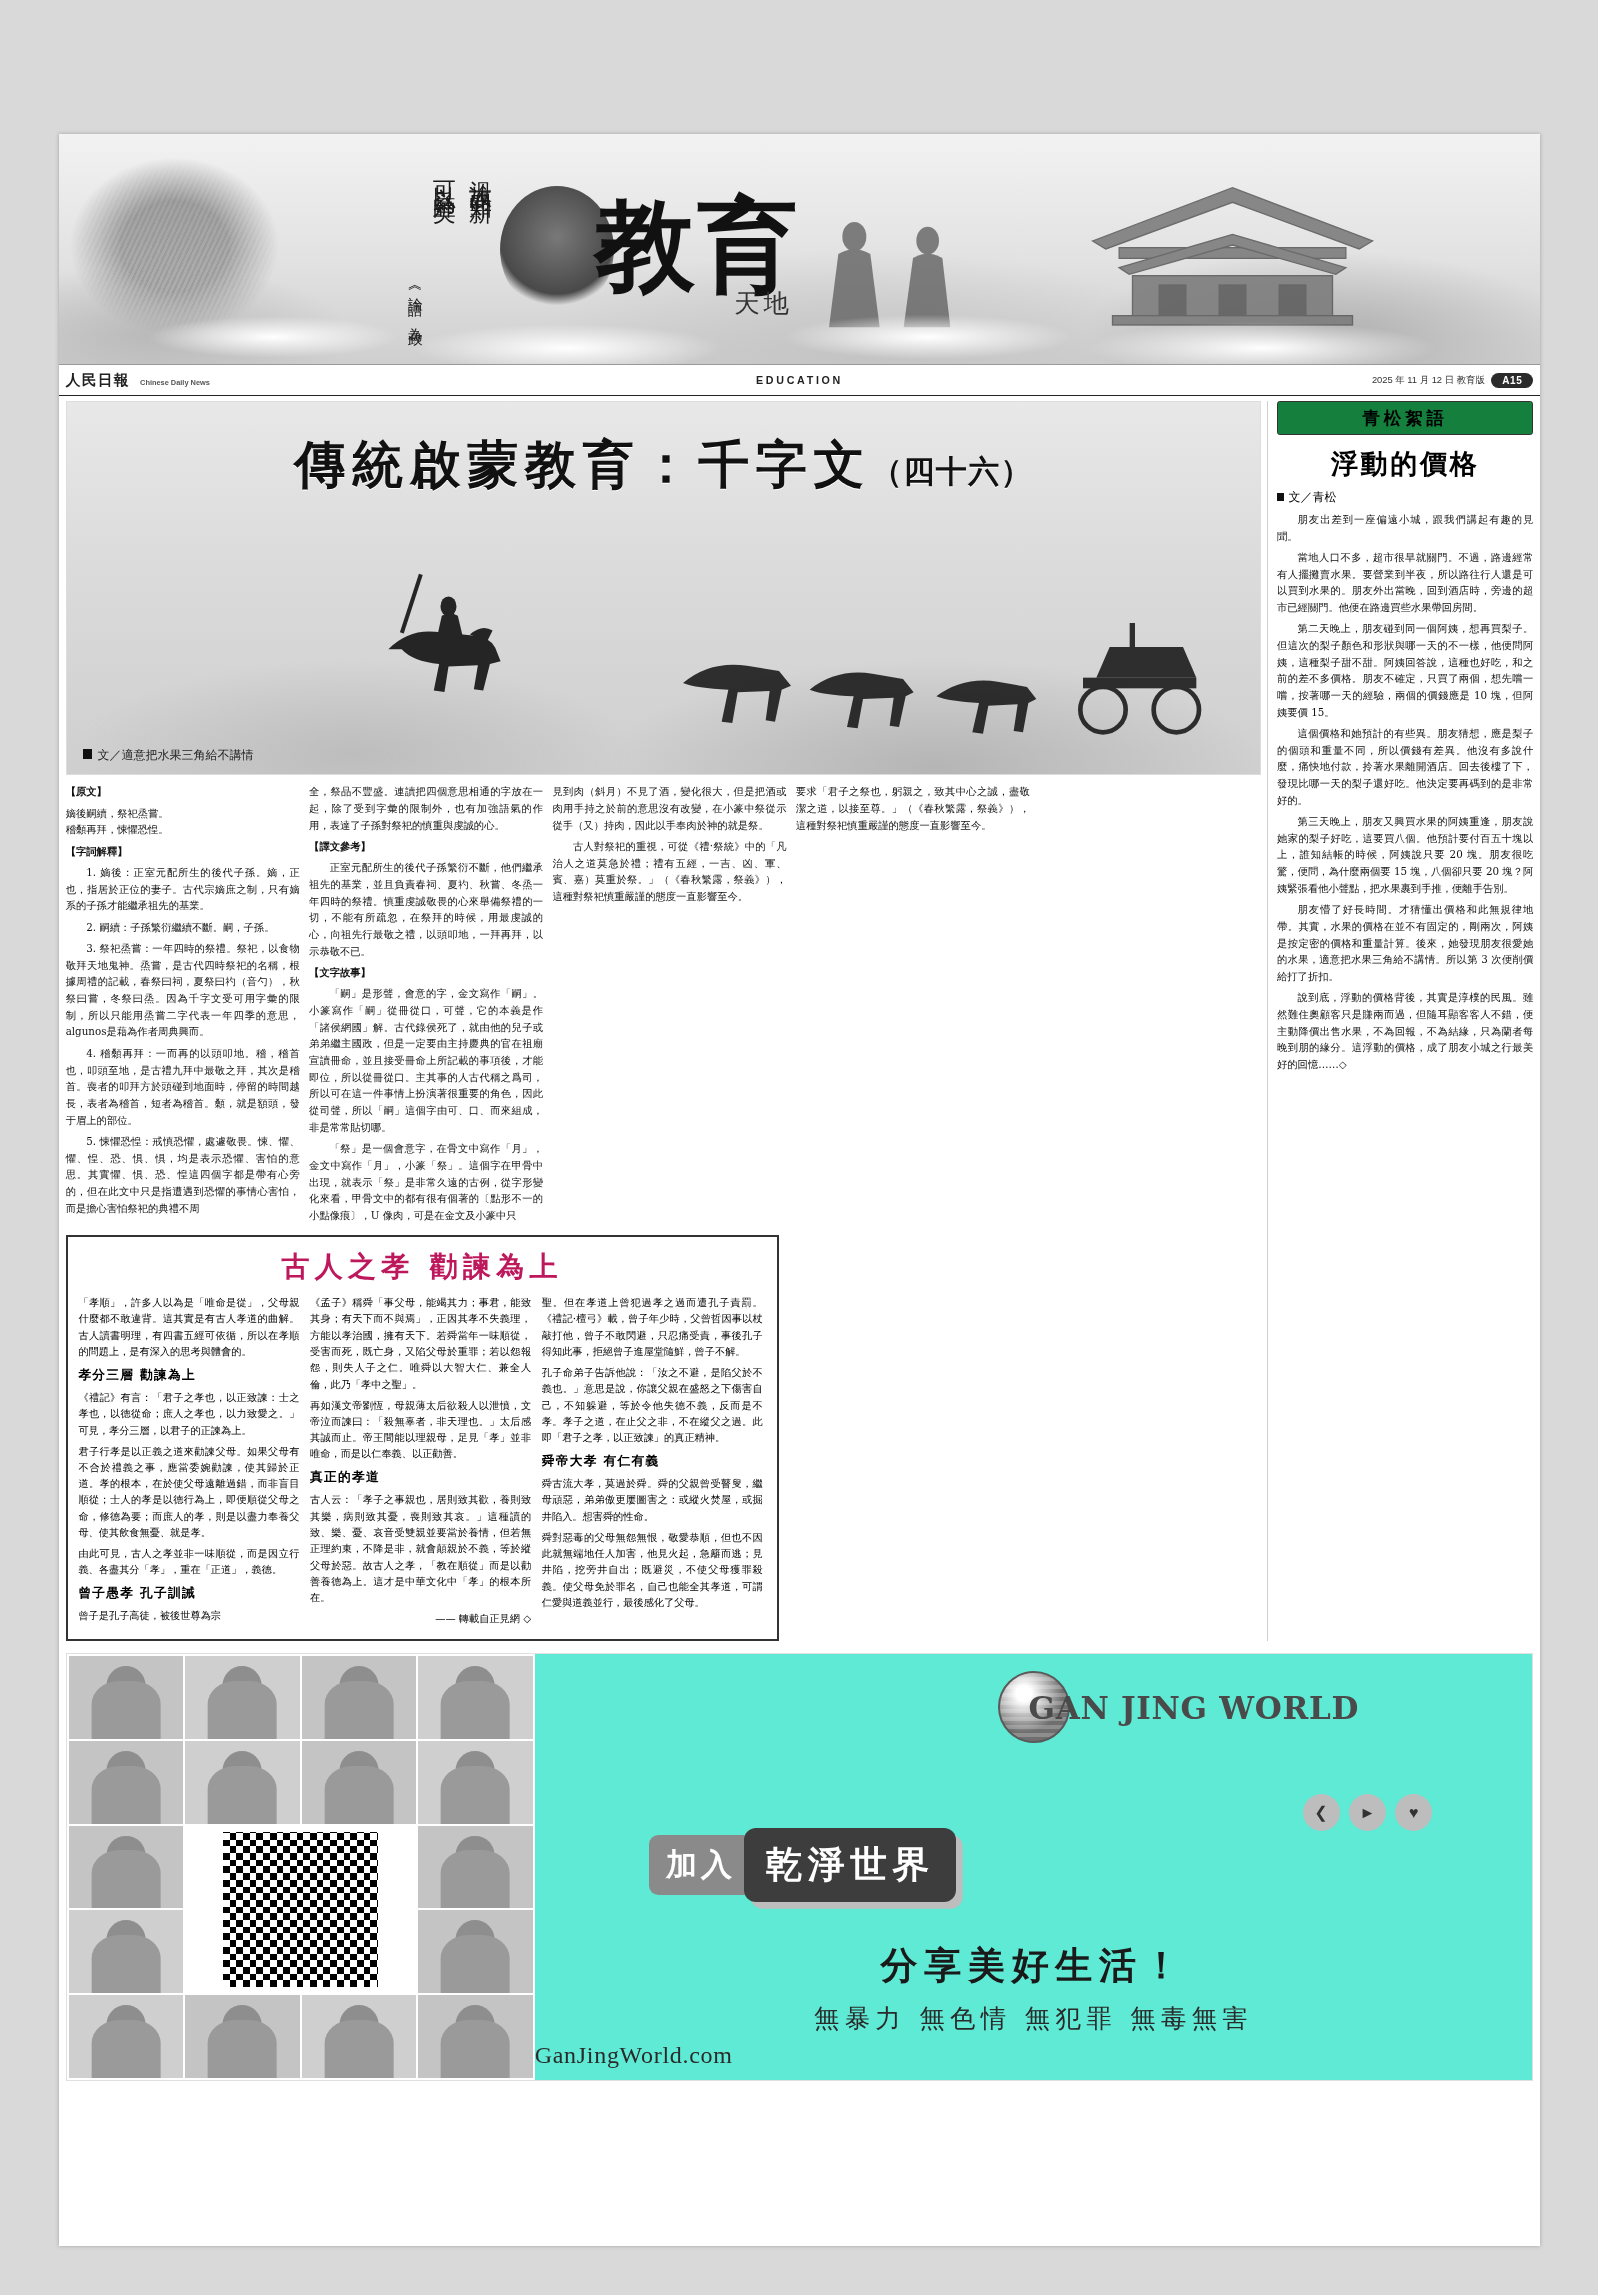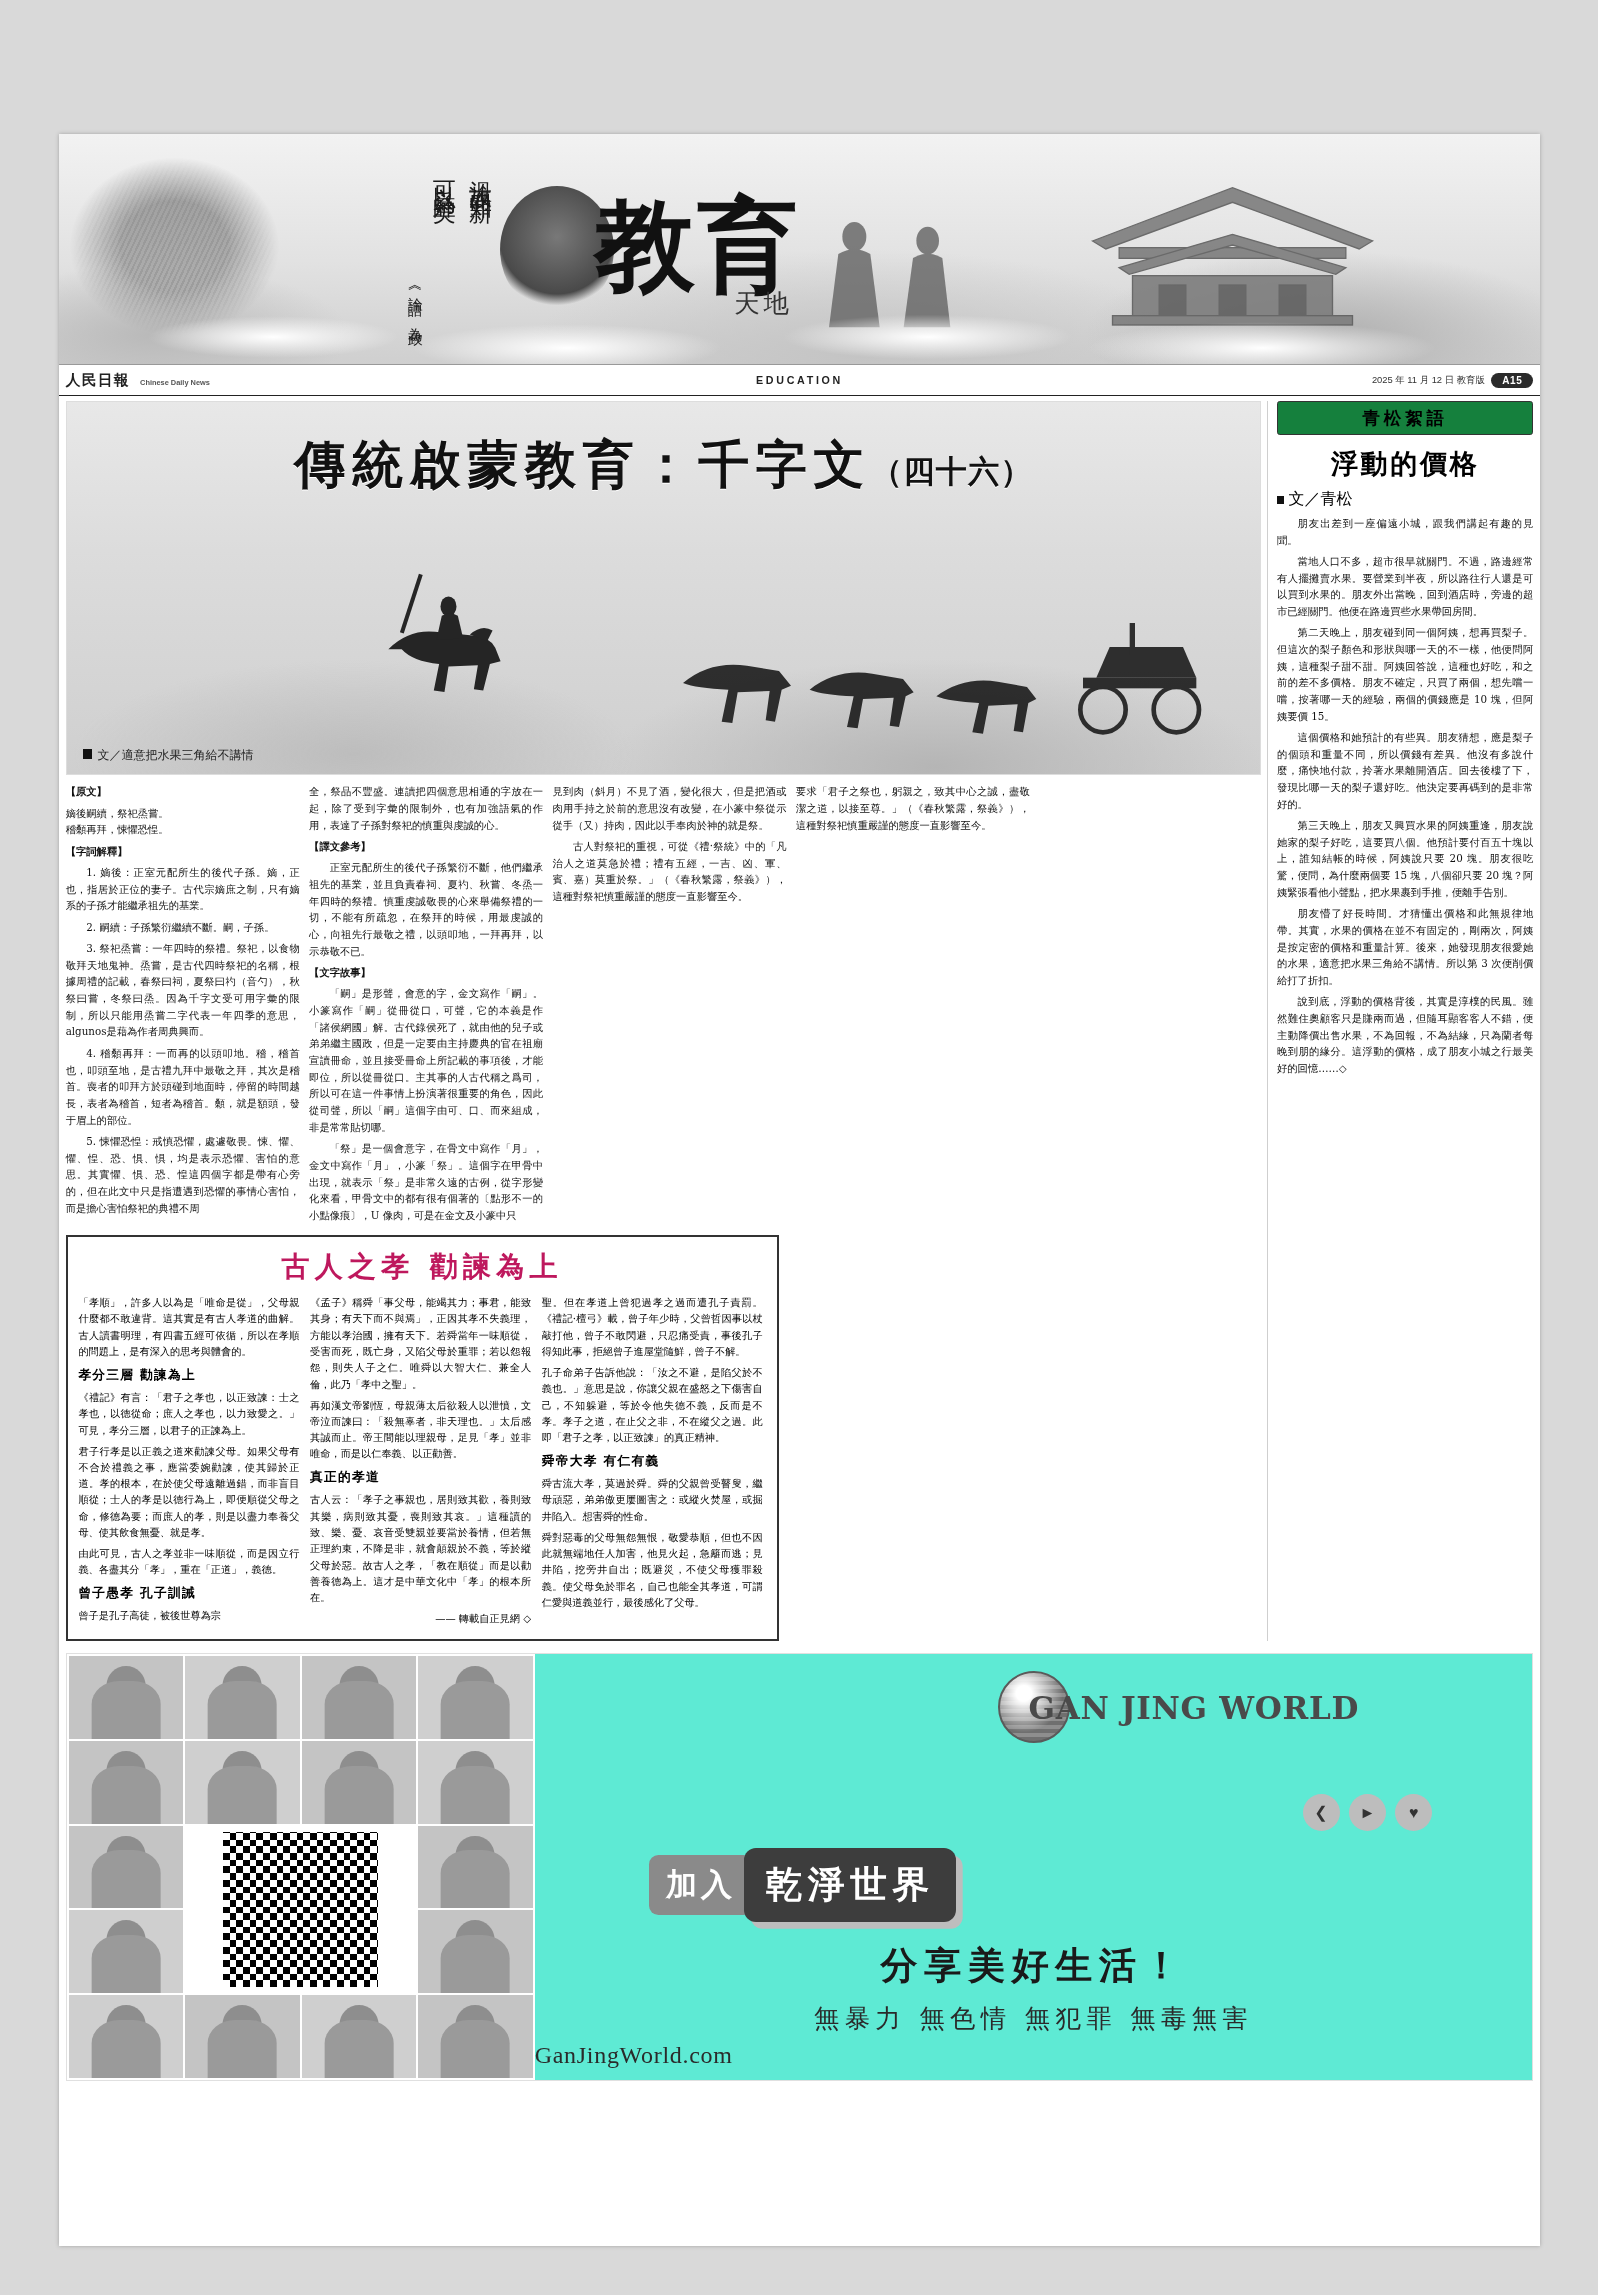--- a/index.html
+++ b/index.html
@@ -175,21 +175,21 @@
   
   .side-head{
     border:1.3px solid #333;border-radius:2.7px;text-align:center;padding:4px 0;
     font-family:"DejaVu Serif",serif;font-size:17.4px;letter-spacing:4px;font-weight:700;
     background:#15803d;
   }
   .side-title{
     text-align:center;font-family:"DejaVu Serif",serif;font-size:27px;font-weight:700;
     letter-spacing:2.7px;margin:10.7px 0 6.7px 0;
   }
-  .side-by{font-size:16px;margin-bottom:5.3px;}
+  .side-by{font-size:12px;margin-bottom:5.3px;}
   .side-by .sq{display:inline-block;width:7.4px;height:7.4px;background:#111;margin-right:4px;}
   .side-body{
     font-family:"DejaVu Serif",serif;font-size:10.3px;line-height:1.62;text-align:justify;color:#111;
   }
   .side-body p{margin:0 0 4.7px 0;text-indent:2em;}
 
   
   .ad{
     margin:12px 6.7px 0 6.7px;height:428px;border:0.7px solid #e0e0e0;
     display:flex;background:#5eead4;position:relative;
@@ -240,21 +240,21 @@
     color:#4a4a4a;position:absolute;left:31px;top:18.7px;white-space:nowrap;
   }
   .ad-pills{
     position:absolute;right:100px;top:140px;display:flex;gap:9.4px;
   }
   .pill{
     width:37px;height:37px;border-radius:50%;background:#bdbdbd;
     display:flex;align-items:center;justify-content:center;color:#333;font-size:16px;
   }
   .join-row{
-    position:absolute;left:114px;top:174px;display:flex;align-items:center;margin-top:20px;
+    position:absolute;left:114px;top:174px;display:flex;align-items:center;
   }
   .join-btn{
     background:#8a8a8a;color:#fff;font-family:"DejaVu Serif",serif;font-weight:700;
     font-size:31px;padding:9.4px 17.4px;border-radius:9.4px;letter-spacing:4px;
   }
   .join-main{
     background:#3d3d3d;color:#fff;font-family:"DejaVu Serif",serif;font-weight:700;
     font-size:37px;padding:12px 21.4px;border-radius:12px;letter-spacing:5.3px;margin-left:-9.4px;
     box-shadow:6.7px 6.7px 0 #bdbdbd;
   }

